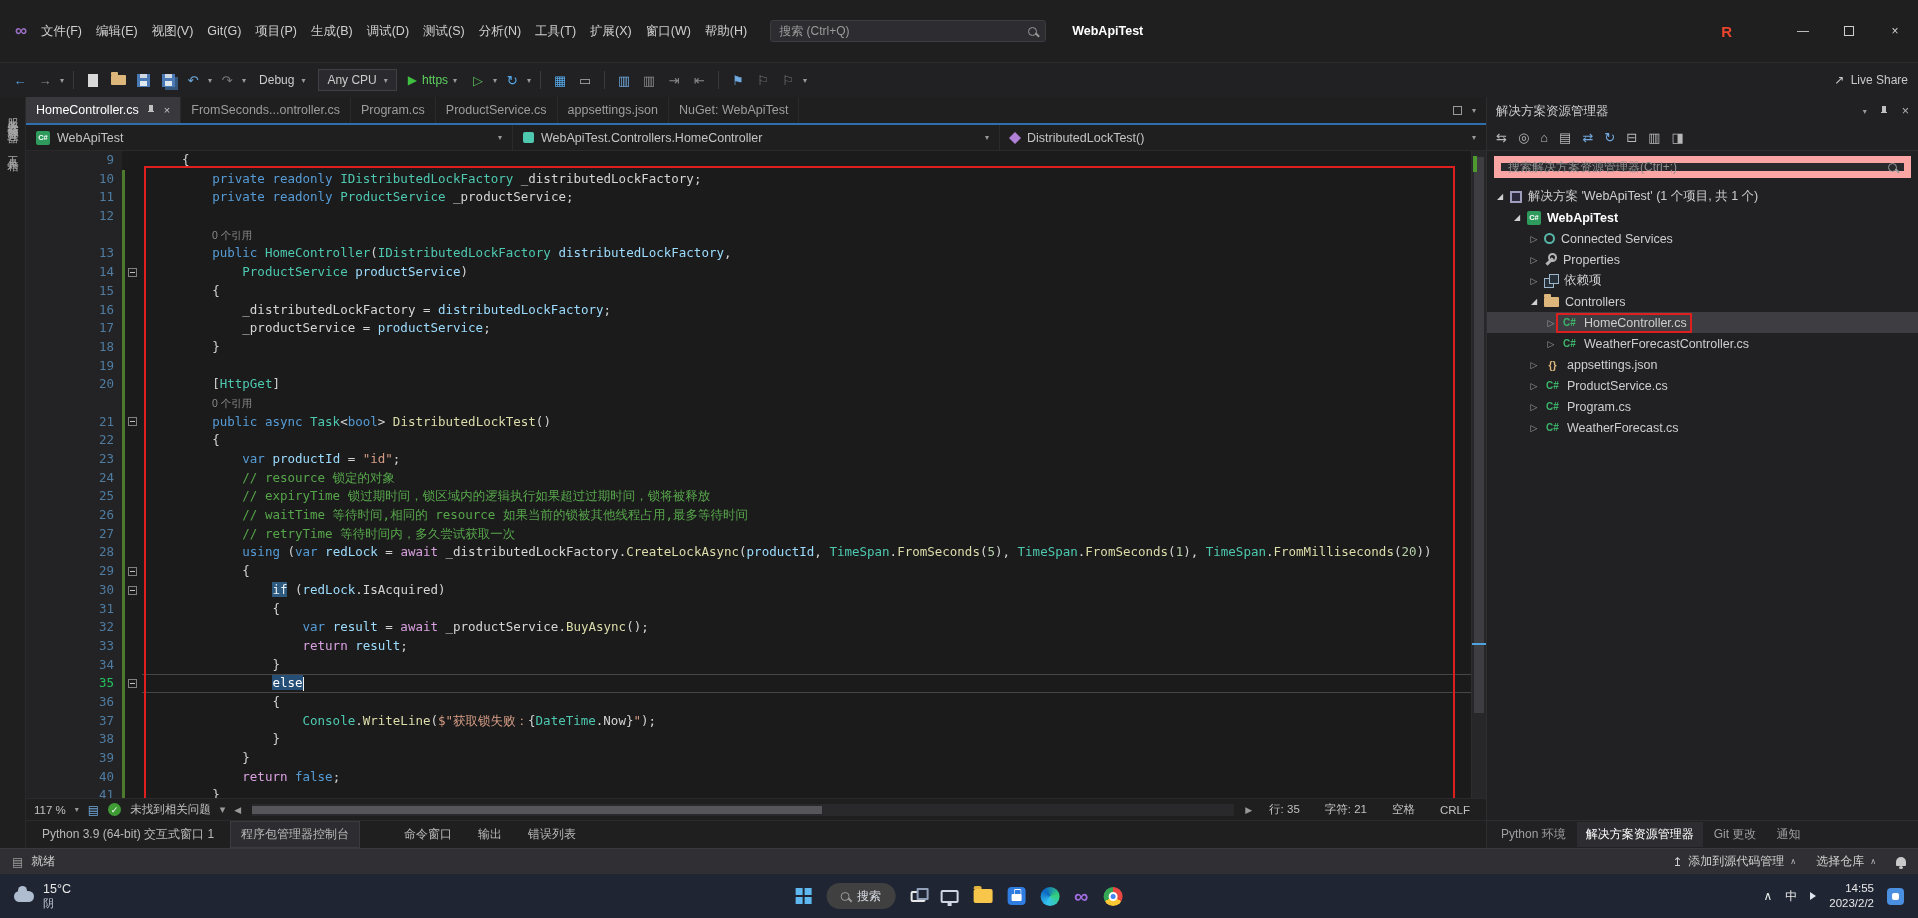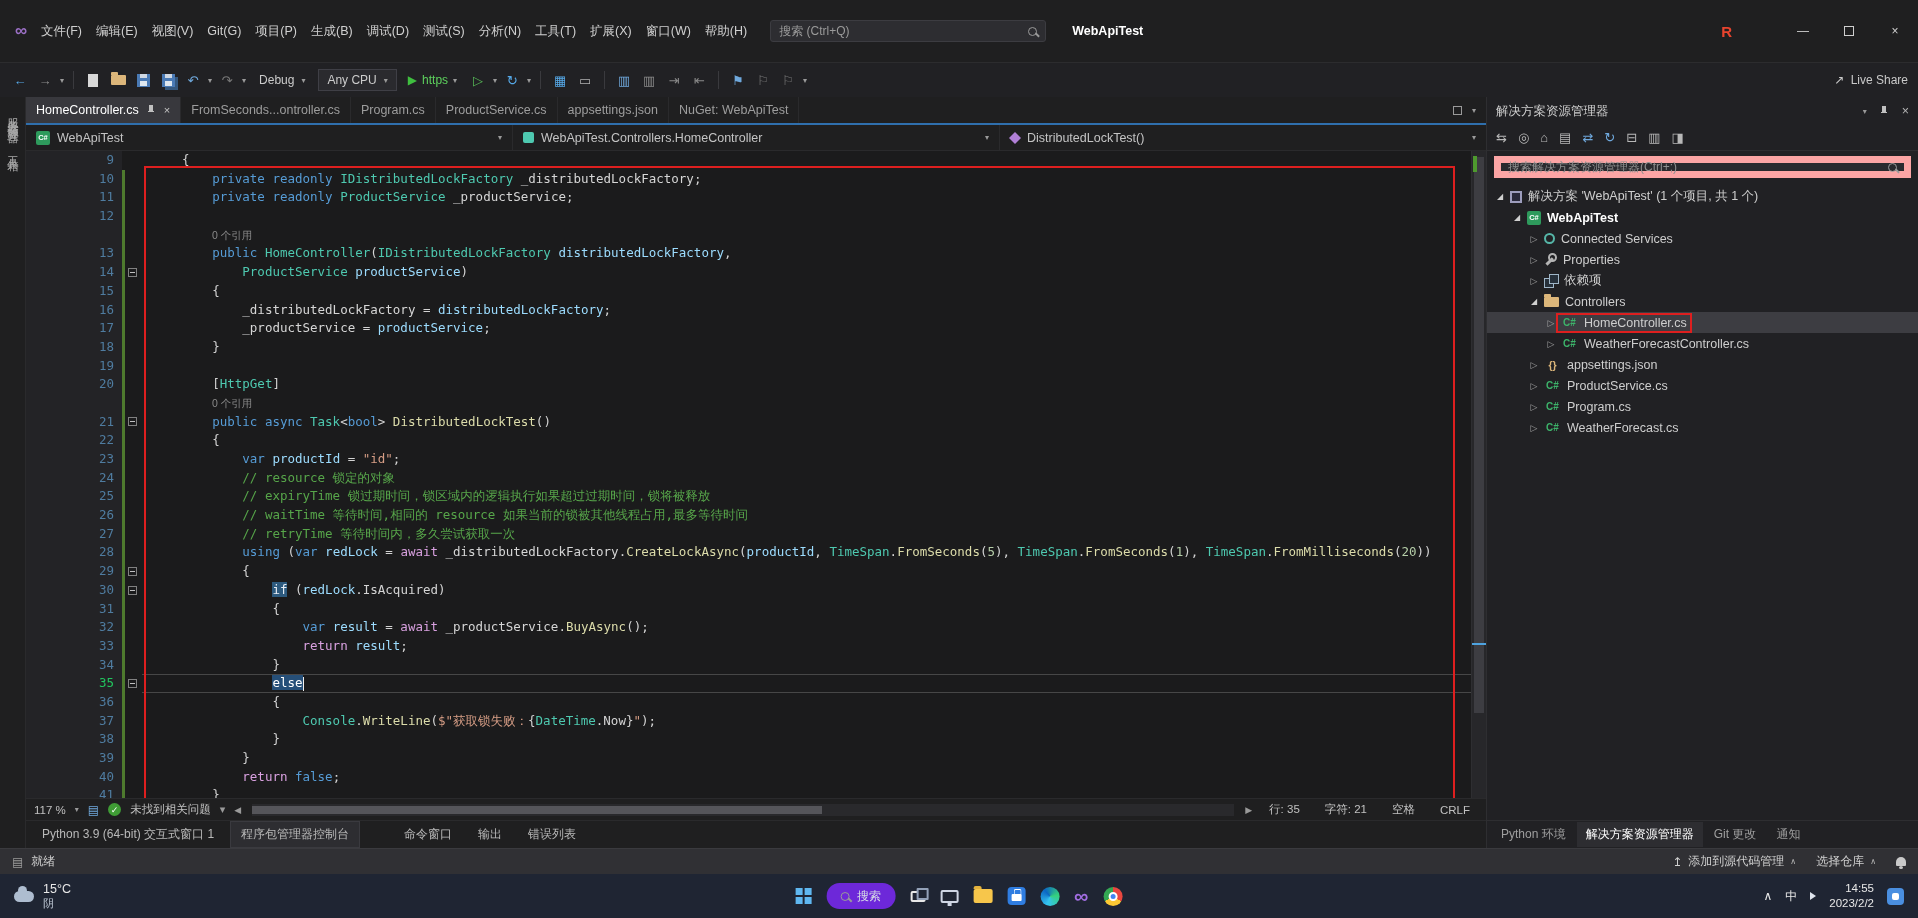--- a/index.html
+++ b/index.html
@@ -152,21 +152,21 @@
 
   
   .taskbar{flex:0 0 44px;background:var(--taskbar-bg,#1f2533);display:flex;align-items:center;position:relative;color:#e8e8e8;}
   .tb-weather{display:flex;align-items:center;gap:9px;padding-left:14px;font-size:12.5px;}
   .cloud{width:20px;height:11px;background:#aebdd0;border-radius:6px;position:relative;display:inline-block;}
   .cloud::before{content:"";position:absolute;left:4px;top:-5px;width:9px;height:9px;background:#aebdd0;border-radius:50%;}
   .wdesc{font-size:11px;color:#b9c2cf;}
   .tb-center{position:absolute;left:50%;transform:translateX(-50%);display:flex;align-items:center;gap:15px;height:100%;}
   .start{display:grid;grid-template-columns:7px 7px;grid-template-rows:7px 7px;gap:1.5px;}
   .start span{background:#5fb7f0;}
-  .spill{height:26px;border-radius:13px;background:#6d28d9;display:flex;align-items:center;gap:8px;padding:0 14px;font-size:12px;color:#d6dbe6;}
+  .spill{height:26px;border-radius:13px;background:#404040;display:flex;align-items:center;gap:8px;padding:0 14px;font-size:12px;color:#d6dbe6;}
   .tview{width:15px;height:11px;border:2px solid #e8e8e8;border-radius:2px;position:relative;}
   .tview::after{content:"";position:absolute;right:-5px;top:-5px;width:8px;height:8px;border:2px solid #93a1b8;border-radius:1px;background:var(--taskbar-bg,#1f2533);}
   .monapp{width:18px;height:13px;border:2px solid #cfd6e4;border-radius:2px;position:relative;}
   .monapp::after{content:"";position:absolute;left:5px;bottom:-5px;width:4px;height:3px;background:#cfd6e4;}
   .expl{width:19px;height:14px;background:#f7c64b;border-radius:2px;position:relative;}
   .expl::before{content:"";position:absolute;top:-3px;left:0;width:8px;height:3px;background:#e3b23d;border-radius:2px 2px 0 0;}
   .store{width:18px;height:18px;background:#2f7de1;border-radius:4px;position:relative;}
   .store::after{content:"";position:absolute;left:4px;top:7px;right:4px;bottom:4px;background:#fff;border-radius:1px;}
   .store::before{content:"";position:absolute;left:6px;top:2px;width:6px;height:4px;border:1.5px solid #fff;border-bottom:none;border-radius:2px 2px 0 0;}
   .edge{width:19px;height:19px;border-radius:50%;background:conic-gradient(from 200deg,#35c4f0,#0b66c3,#35d07c,#35c4f0);}

